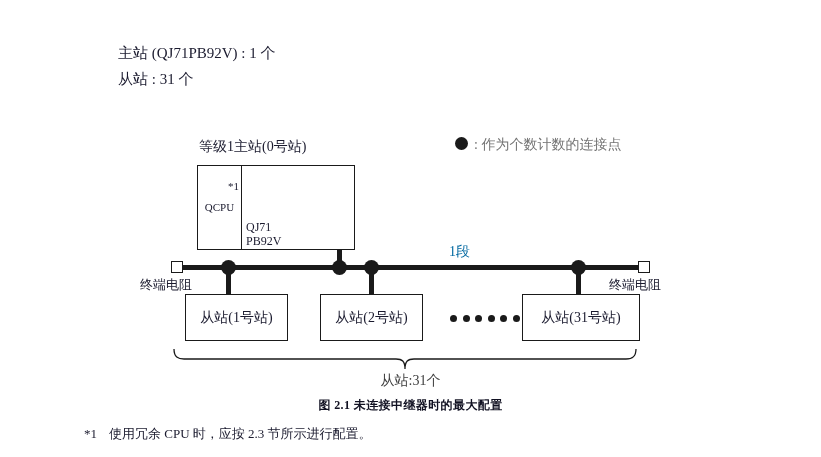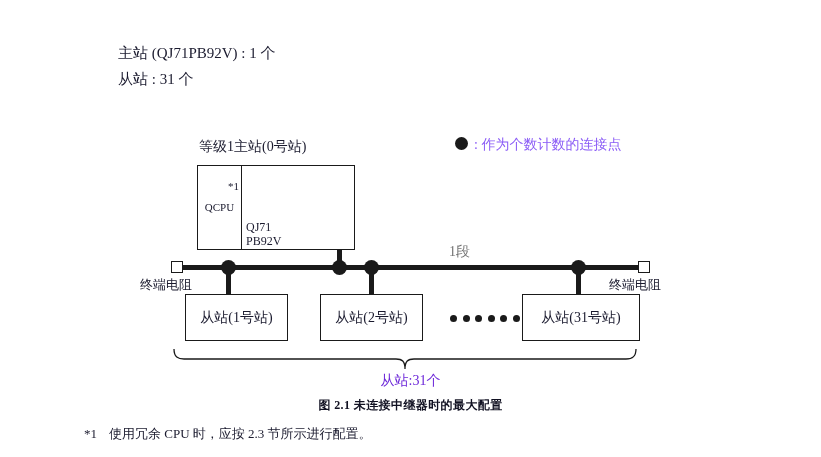--- a/index.html
+++ b/index.html
@@ -17,21 +17,21 @@
     white-space:nowrap;color:#111122;
   }
   .sec-title .num{margin-right:6px;}
   .spec-line{
     left:118px;font-size:15px;white-space:nowrap;color:#1a1a2e;
   }
   .spec-line.l1{top:44px;}
   .spec-line.l2{top:70px;}
 
   
-  .legend{left:455px;top:136px;font-size:14px;white-space:nowrap;color:#8b5cf6;}
+  .legend{left:455px;top:136px;font-size:14px;white-space:nowrap;color:#737373;}
   .legend .dot{
     display:inline-block;width:13px;height:13px;border-radius:50%;
     background:#1a1a1a;vertical-align:-1px;margin-right:6px;
   }
 
   
   .master-label{left:199px;top:138px;font-size:14px;white-space:nowrap;color:#1a1a2e;}
   .master-block{
     left:197px;top:165px;width:158px;height:85px;
     border:1.4px solid #1a1a1a;display:flex;background:#fff;box-sizing:border-box;
@@ -58,35 +58,35 @@
   .term.left{left:171px;top:261px;}
   .term.right{left:638px;top:261px;}
   .term-label{font-size:13px;white-space:nowrap;color:#1a1a2e;}
   .term-label.left{left:140px;top:276px;}
   .term-label.right{left:609px;top:276px;}
 
   .node{
     width:15px;height:15px;border-radius:50%;background:#1a1a1a;
   }
   .drop{ width:5px;background:#1a1a1a; }
-  .seg-label{left:449px;top:243px;font-size:14px;color:#737373;white-space:nowrap;}
+  .seg-label{left:449px;top:243px;font-size:14px;color:#0369a1;white-space:nowrap;}
 
   
   .slave{
     border:1.4px solid #1a1a1a;background:#fff;box-sizing:border-box;
     display:flex;flex-direction:row;align-items:center;justify-content:center;
     font-size:14px;line-height:1.25;color:#1a1a2e;text-align:center;
   }
   .dots{left:450px;top:313px;width:70px;height:10px;display:flex;
         justify-content:space-between;align-items:center;}
   .dots i{display:block;width:7px;height:7px;border-radius:50%;background:#1a1a1a;}
 
   
   .brace{left:172px;top:348px;width:466px;height:22px;}
-  .brace-label{left:0;top:372px;width:821px;text-align:center;font-size:14px;color:#6d28d9;}
+  .brace-label{left:0;top:372px;width:821px;text-align:center;font-size:14px;color:#404040;}
 
   
   .fig-caption{
     left:0;top:397px;width:821px;text-align:center;font-size:12px;font-weight:bold;
     color:#111122;letter-spacing:0.4px;
   }
   .footnote{
     left:84px;top:425px;font-size:13px;white-space:nowrap;color:#1a1a2e;
   }
   .footnote .fn-mark{margin-right:12px;}

